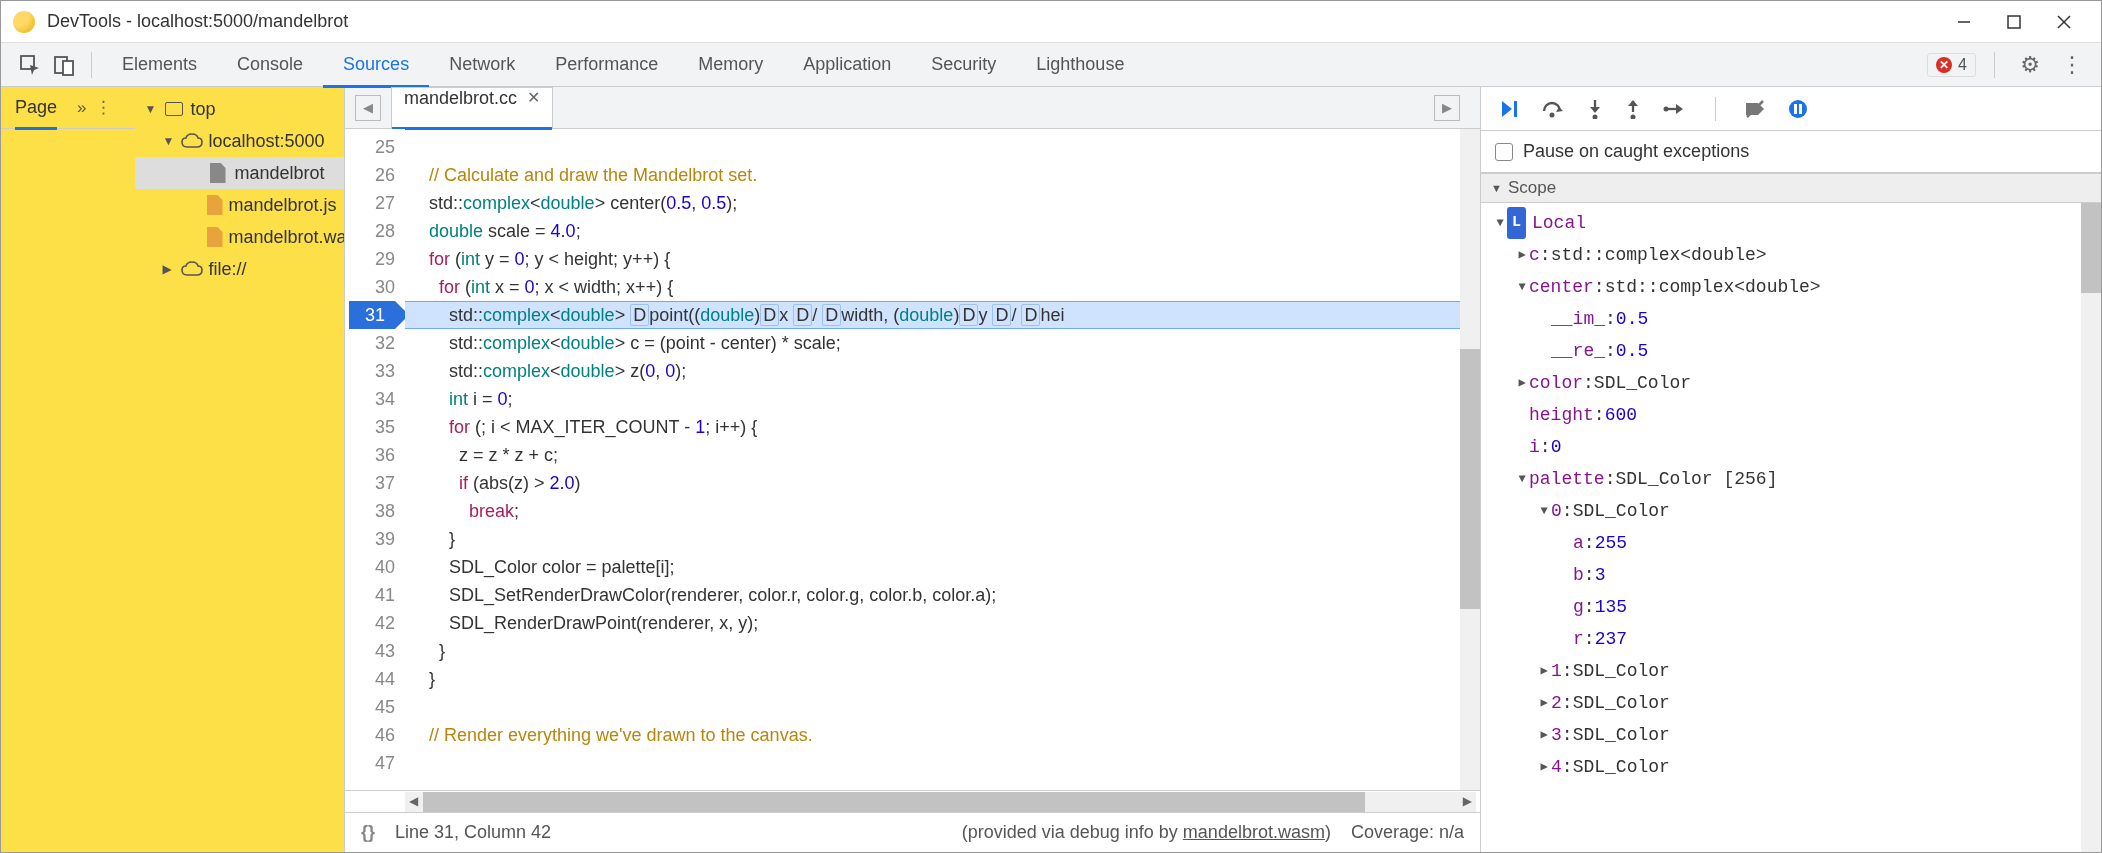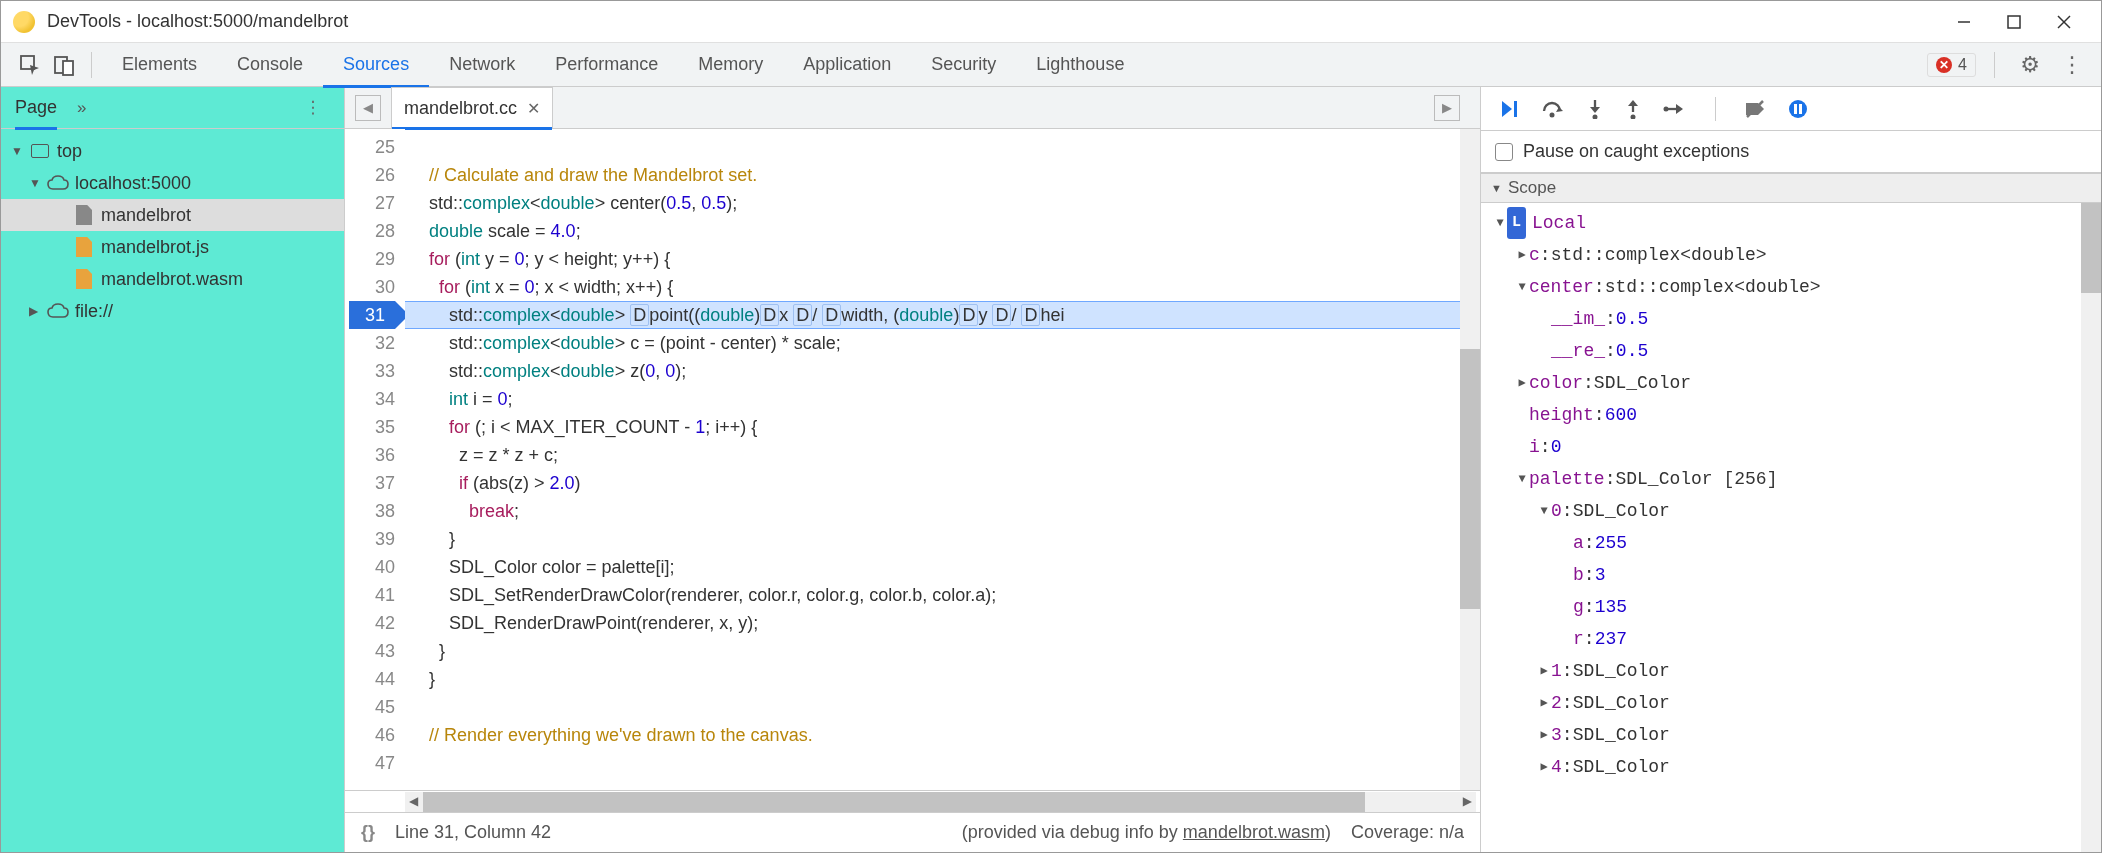--- a/index.html
+++ b/index.html
@@ -15,37 +15,37 @@
 .divider-v { width: 1px; height: 26px; background: #ccc; margin: 0 10px; }
 .tab { padding: 12px 20px; height: 44px; display: flex; align-items: center; color: #555; font-size: 18px; position: relative; }
 .tab.active { color: #1a73e8; }
 .tab.active::after { content: ""; position: absolute; left: 0; right: 0; bottom: -1px; height: 3px; background: #1a73e8; }
 .right-tools { margin-left: auto; display: flex; align-items: center; gap: 8px; }
 .error-badge { border: 1px solid #ddd; border-radius: 3px; padding: 2px 8px; font-size: 16px; display: flex; align-items: center; gap: 6px; color: #555; }
 .error-badge .dot { width: 16px; height: 16px; border-radius: 50%; background: #d93025; color: #fff; font-size: 12px; display: flex; align-items: center; justify-content: center; font-weight: bold; }
 .gear { font-size: 22px; color: #666; }
 .kebab { font-size: 22px; color: #666; padding: 0 6px; }
 .main { display: flex; height: calc(100% - 86px); }
-.sidebar { width: 344px; border-right: 1px solid #ccc; display: flex; flex-direction: column; background: #5eead4; }
+.sidebar { width: 344px; border-right: 1px solid #ccc; display: flex; flex-direction: row; background: #fde047; }
 .side-tabs { height: 42px; display: flex; align-items: center; padding: 0 14px; border-bottom: 1px solid #ccc; }
 .side-tab { font-size: 18px; color: #333; position: relative; height: 42px; display: flex; align-items: center; }
 .side-tab.active::after { content: ""; position: absolute; left: 0; right: 0; bottom: -1px; height: 3px; background: #1a73e8; }
 .side-tabs .chev { margin-left: 20px; color: #555; }
 .side-tabs .more { margin-left: auto; color: #666; }
 .tree { padding: 6px 0; font-size: 18px; color: #333; overflow: auto; flex: 1; }
 .tree-row { display: flex; align-items: center; height: 32px; padding: 0 10px; gap: 6px; }
 .tree-row.selected { background: #ddd; }
 .tri { width: 12px; display: inline-block; color: #555; font-size: 12px; }
 .ic { width: 22px; height: 22px; display: flex; align-items: center; justify-content: center; }
 .ic-frame { border: 1.5px solid #555; width: 18px; height: 14px; border-radius: 2px; }
 .ic-file { width: 16px; height: 20px; background: #888; clip-path: polygon(0 0, 70% 0, 100% 25%, 100% 100%, 0 100%); }
 .ic-file.yellow { background: #e8a33d; }
 .editor { flex: 1; display: flex; flex-direction: column; border-right: 1px solid #ccc; min-width: 0; }
 .editor-tabs { height: 42px; display: flex; align-items: center; border-bottom: 1px solid #ccc; background: #f1f3f4; padding: 0 10px; }
-.editor-tab { height: 42px; display: flex; align-items: center; padding: 0 12px; gap: 10px; font-size: 18px; color: #333; position: relative; background: #fff; border: 1px solid #ccc; border-bottom: none; }
+.editor-tab { height: 42px; display: flex; padding: 0 12px; gap: 10px; font-size: 18px; color: #333; position: relative; background: #fff; border: 1px solid #ccc; border-bottom: none; }
 .editor-tab::after { content: ""; position: absolute; left: 0; right: 0; bottom: -1px; height: 3px; background: #1a73e8; }
 .editor-tab .x { color: #666; font-size: 16px; }
 .nav-arrow { width: 26px; height: 26px; border: 1px solid #bbb; display: flex; align-items: center; justify-content: center; color: #888; font-size: 13px; margin-right: 10px; }
 .editor-tabs .right { margin-left: auto; }
 .code-area { flex: 1; display: flex; overflow: hidden; position: relative; font-family: Liberation Sans, sans-serif; font-size: 18px; line-height: 28px; }
 .gutter { width: 60px; text-align: right; padding: 4px 10px 4px 4px; color: #888; background: #fff; user-select: none; }
 .gutter .ln { height: 28px; }
 .gutter .ln.bp { background: #2a6fdb; color: #fff; position: relative; padding-right: 10px; }
 .gutter .ln.bp::after { content: ""; position: absolute; right: -14px; top: 0; border-top: 14px solid transparent; border-bottom: 14px solid transparent; border-left: 14px solid #2a6fdb; }
 .code { flex: 1; padding: 4px 0 4px 24px; white-space: pre; overflow: hidden; position: relative; }

